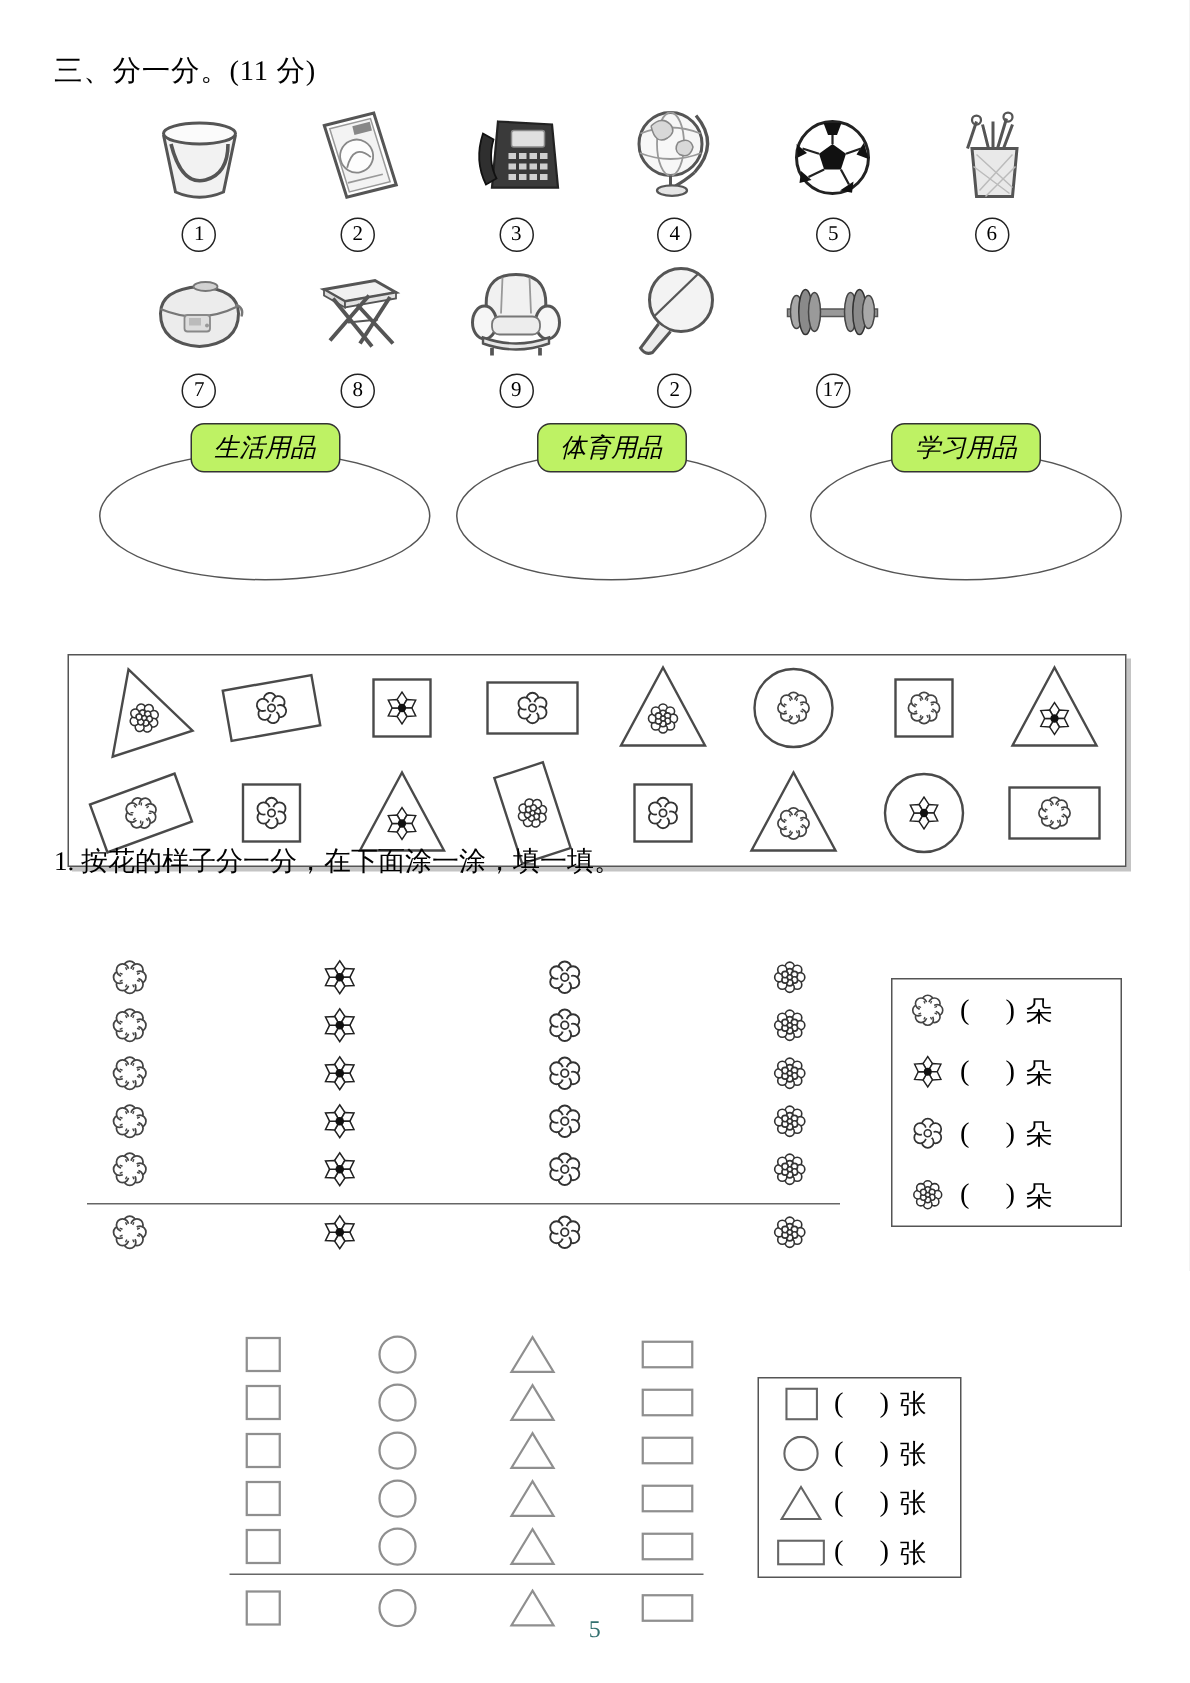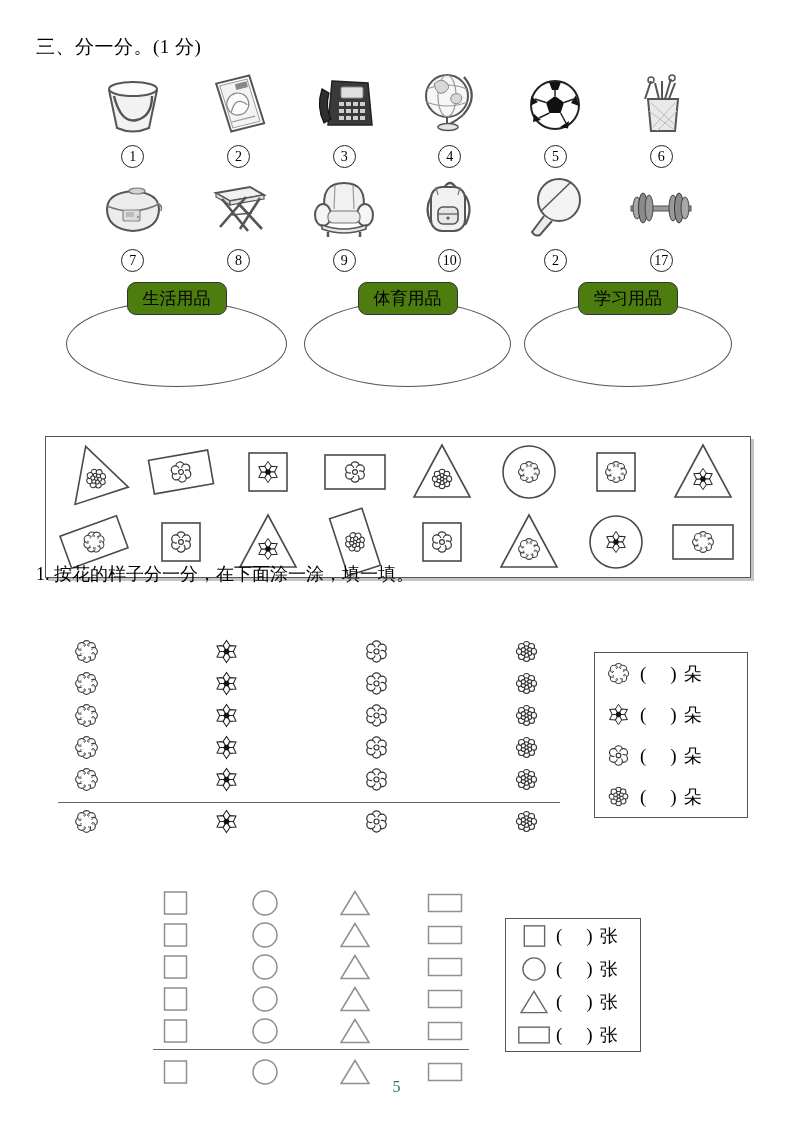--- a/index.html
+++ b/index.html
@@ -13,22 +13,22 @@
               display:grid;grid-template-columns:repeat(6,1fr);}
   .item-cell{height:104px;display:flex;flex-direction:column;align-items:center;justify-content:flex-end;}
   .item-img{width:72px;height:72px;}
   .num-badge{width:21px;height:21px;border:1.6px solid #222;border-radius:50%;
              display:flex;align-items:center;justify-content:center;
              font-size:14px;margin-top:4px;line-height:1;}
 
   
   #ovals-row{position:absolute;left:0;top:282px;width:793px;height:110px;}
   .cat-group{position:absolute;top:0;height:108px;}
-  .cat-label{position:relative;z-index:2;display:table;margin:0 auto;background:#4d7c0f;
-             border:1.7px solid #333;border-radius:9px;padding:4px 15px;font-size:17px;}
+  .cat-label{position:relative;z-index:2;display:table;margin:0 auto;background:#bef264;
+             border:1.7px solid #333;border-radius:9px;padding:4px 15px;font-size:17px;font-style:italic;}
   .oval{position:absolute;top:19px;left:0;right:0;height:84px;
         border:1.3px solid #555;border-radius:50%;}
 
   
   #shape-box{position:absolute;left:45px;top:436px;width:704px;height:140px;
              border:1.2px solid #555;box-shadow:3px 3px 0 #c4c4c4;
              display:flex;flex-direction:column;background:#fff;}
   .shape-row{flex:1;display:flex;align-items:center;justify-content:space-around;padding:0 4px;}
   .shape-cell{width:80px;height:66px;display:flex;align-items:center;justify-content:center;}
   .big-shape{color:#4a4a4a;overflow:visible;}
@@ -251,21 +251,21 @@
       <ellipse cx="18" cy="35" rx="4.5" ry="15" fill="#8a8a8a" stroke="#333"></ellipse>
       <ellipse cx="24" cy="35" rx="4" ry="13" fill="#9a9a9a" stroke="#444"></ellipse>
       <ellipse cx="48" cy="35" rx="4" ry="13" fill="#9a9a9a" stroke="#444"></ellipse>
       <ellipse cx="54" cy="35" rx="4.5" ry="15" fill="#8a8a8a" stroke="#333"></ellipse>
       <ellipse cx="60" cy="35" rx="4" ry="11" fill="#a8a8a8" stroke="#444"></ellipse>
     </symbol>
   </defs>
 </svg>
 
 <div class="page">
-  <div class="sec-title" style="top:34px">三、分一分。(1 分)</div>
+  <div class="sec-title" style="top:34px">三、分一分。(11 分)</div>
 
   <div id="items-grid">
       <div class="item-cell">
         <svg class="item-img" viewBox="0 0 72 72">
           <use href="#it-bucket"></use>
         </svg>
         <span class="num-badge">1</span>
       </div>
       <div class="item-cell">
         <svg class="item-img" viewBox="0 0 72 72">
@@ -307,26 +307,20 @@
         <svg class="item-img" viewBox="0 0 72 72">
           <use href="#it-stool"></use>
         </svg>
         <span class="num-badge">8</span>
       </div>
       <div class="item-cell">
         <svg class="item-img" viewBox="0 0 72 72">
           <use href="#it-chair"></use>
         </svg>
         <span class="num-badge">9</span>
-      </div>
-      <div class="item-cell">
-        <svg class="item-img" viewBox="0 0 72 72">
-          <use href="#it-backpack"></use>
-        </svg>
-        <span class="num-badge">10</span>
       </div>
       <div class="item-cell">
         <svg class="item-img" viewBox="0 0 72 72">
           <use href="#it-paddle"></use>
         </svg>
         <span class="num-badge">2</span>
       </div>
       <div class="item-cell">
         <svg class="item-img" viewBox="0 0 72 72">
           <use href="#it-dumbbell"></use>
@@ -337,21 +331,21 @@
 
   <div id="ovals-row">
       <div class="cat-group" style="left: 66px; width: 221px;">
         <div class="cat-label">生活用品</div>
         <div class="oval"></div>
       </div>
       <div class="cat-group" style="left: 304px; width: 207px;">
         <div class="cat-label">体育用品</div>
         <div class="oval"></div>
       </div>
-      <div class="cat-group" style="left: 524px; width: 208px; text-align: right;">
+      <div class="cat-group" style="left: 540px; width: 208px; text-align: right;">
         <div class="cat-label">学习用品</div>
         <div class="oval"></div>
       </div>
     </div>
 
 
   <div id="shape-box">
       <div class="shape-row">
         <div class="shape-cell">
           <svg class="big-shape" width="76" height="62" viewBox="0 0 76 62" style="transform:rotate(-18deg)">

